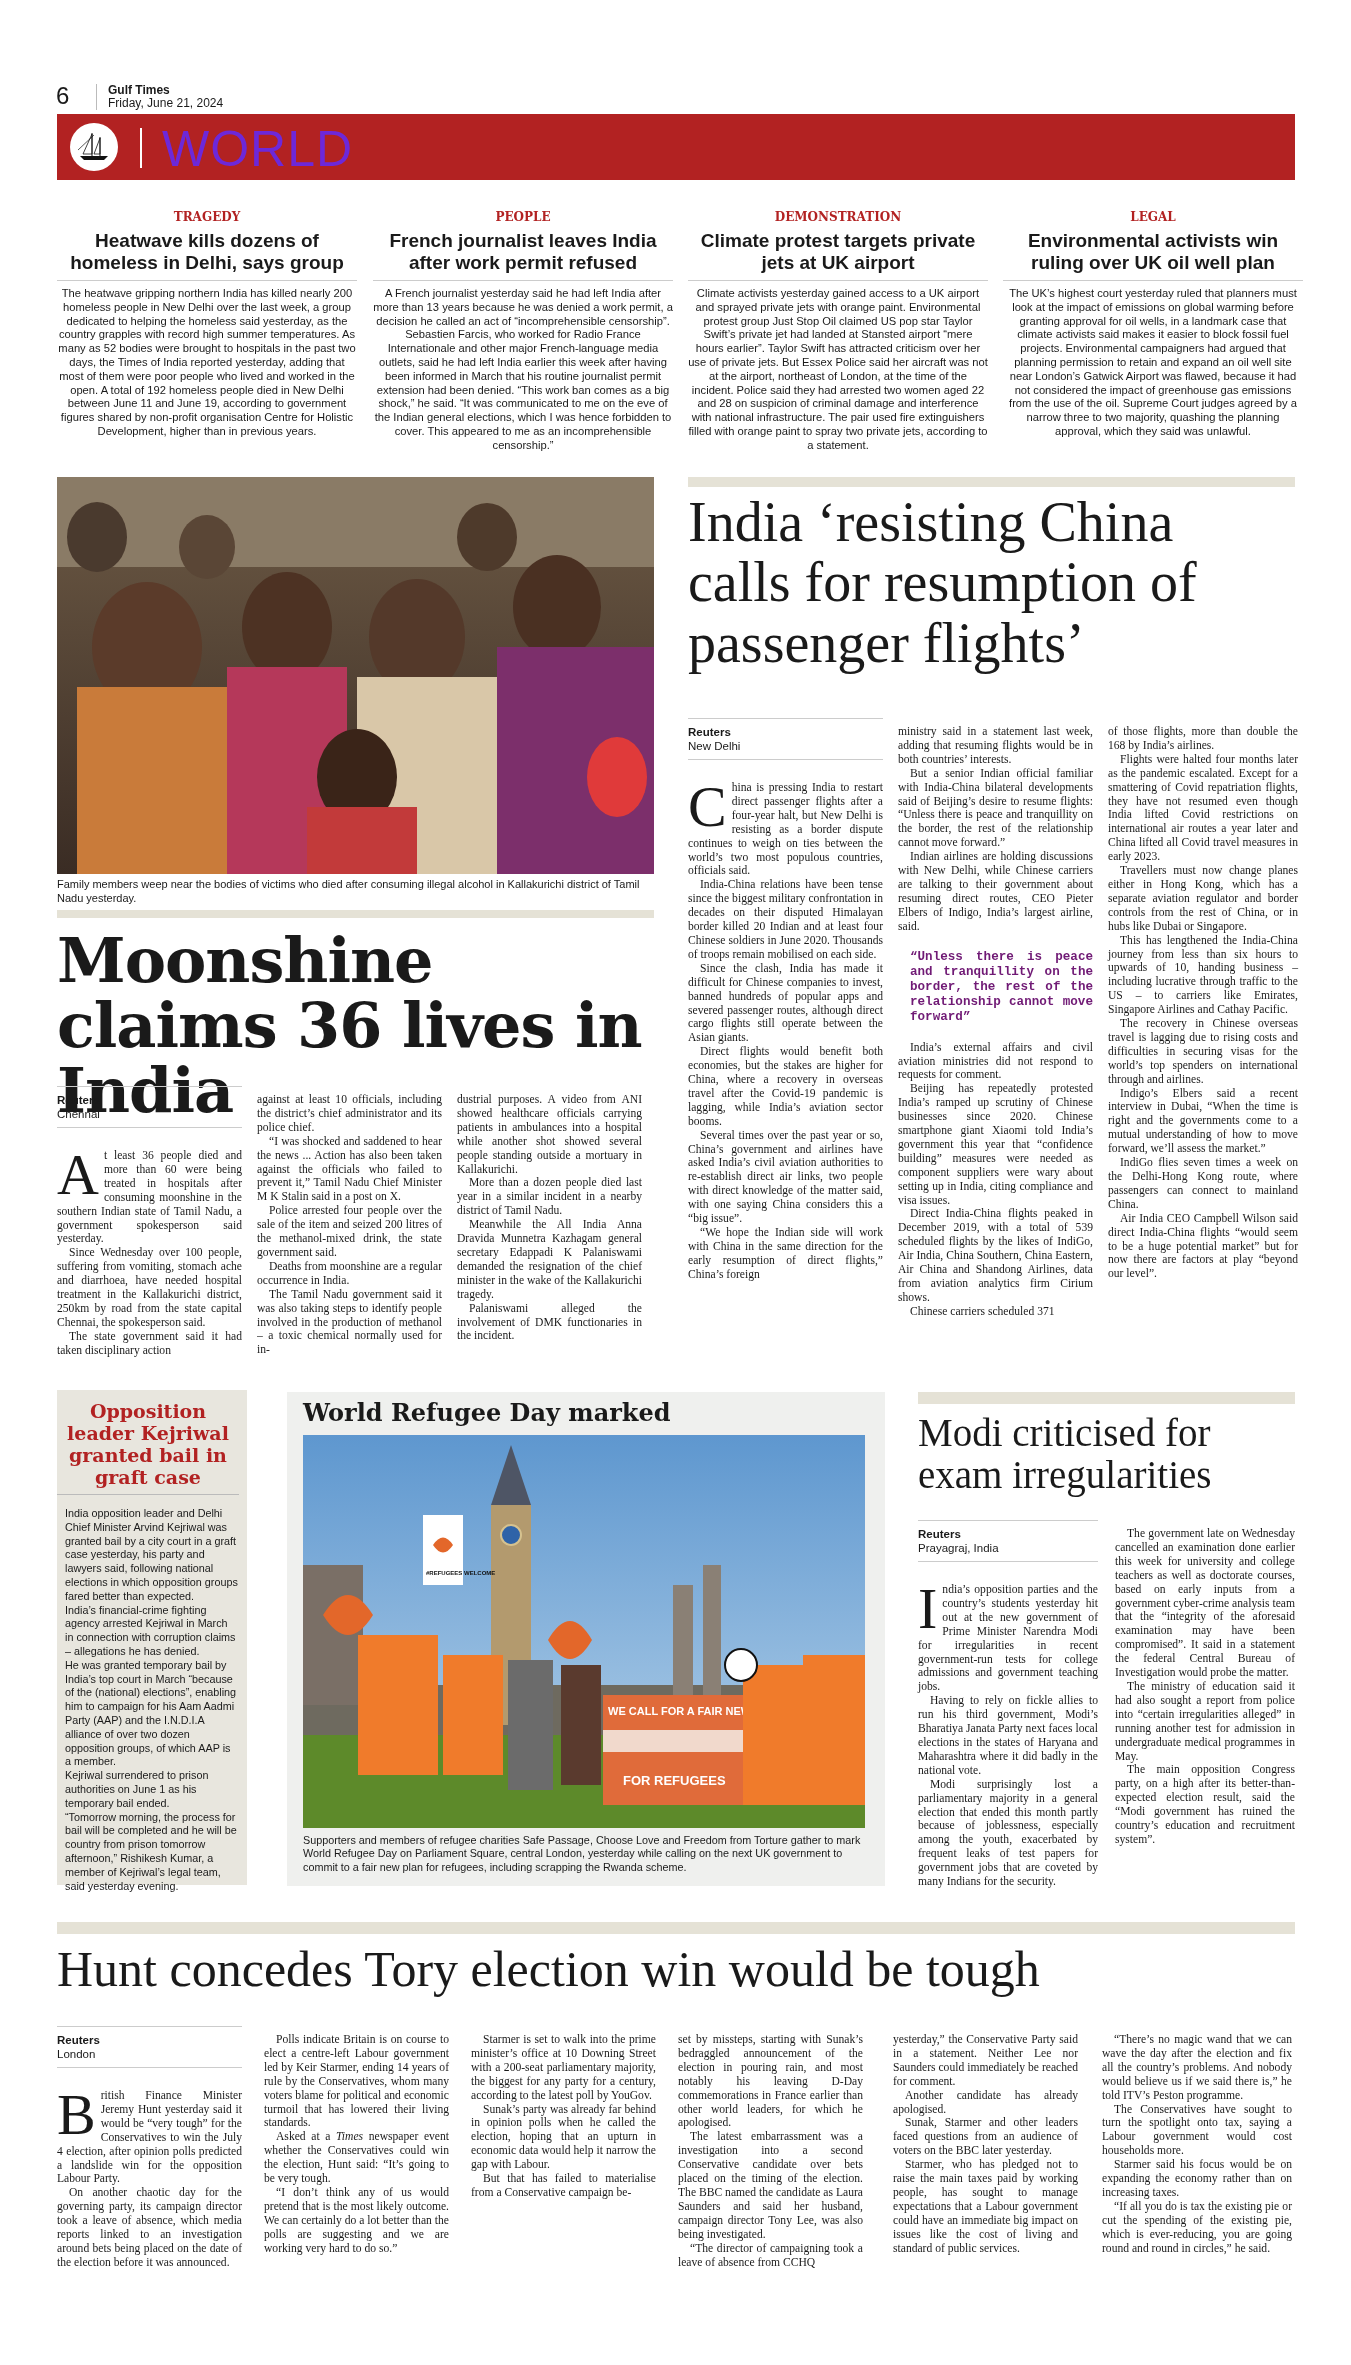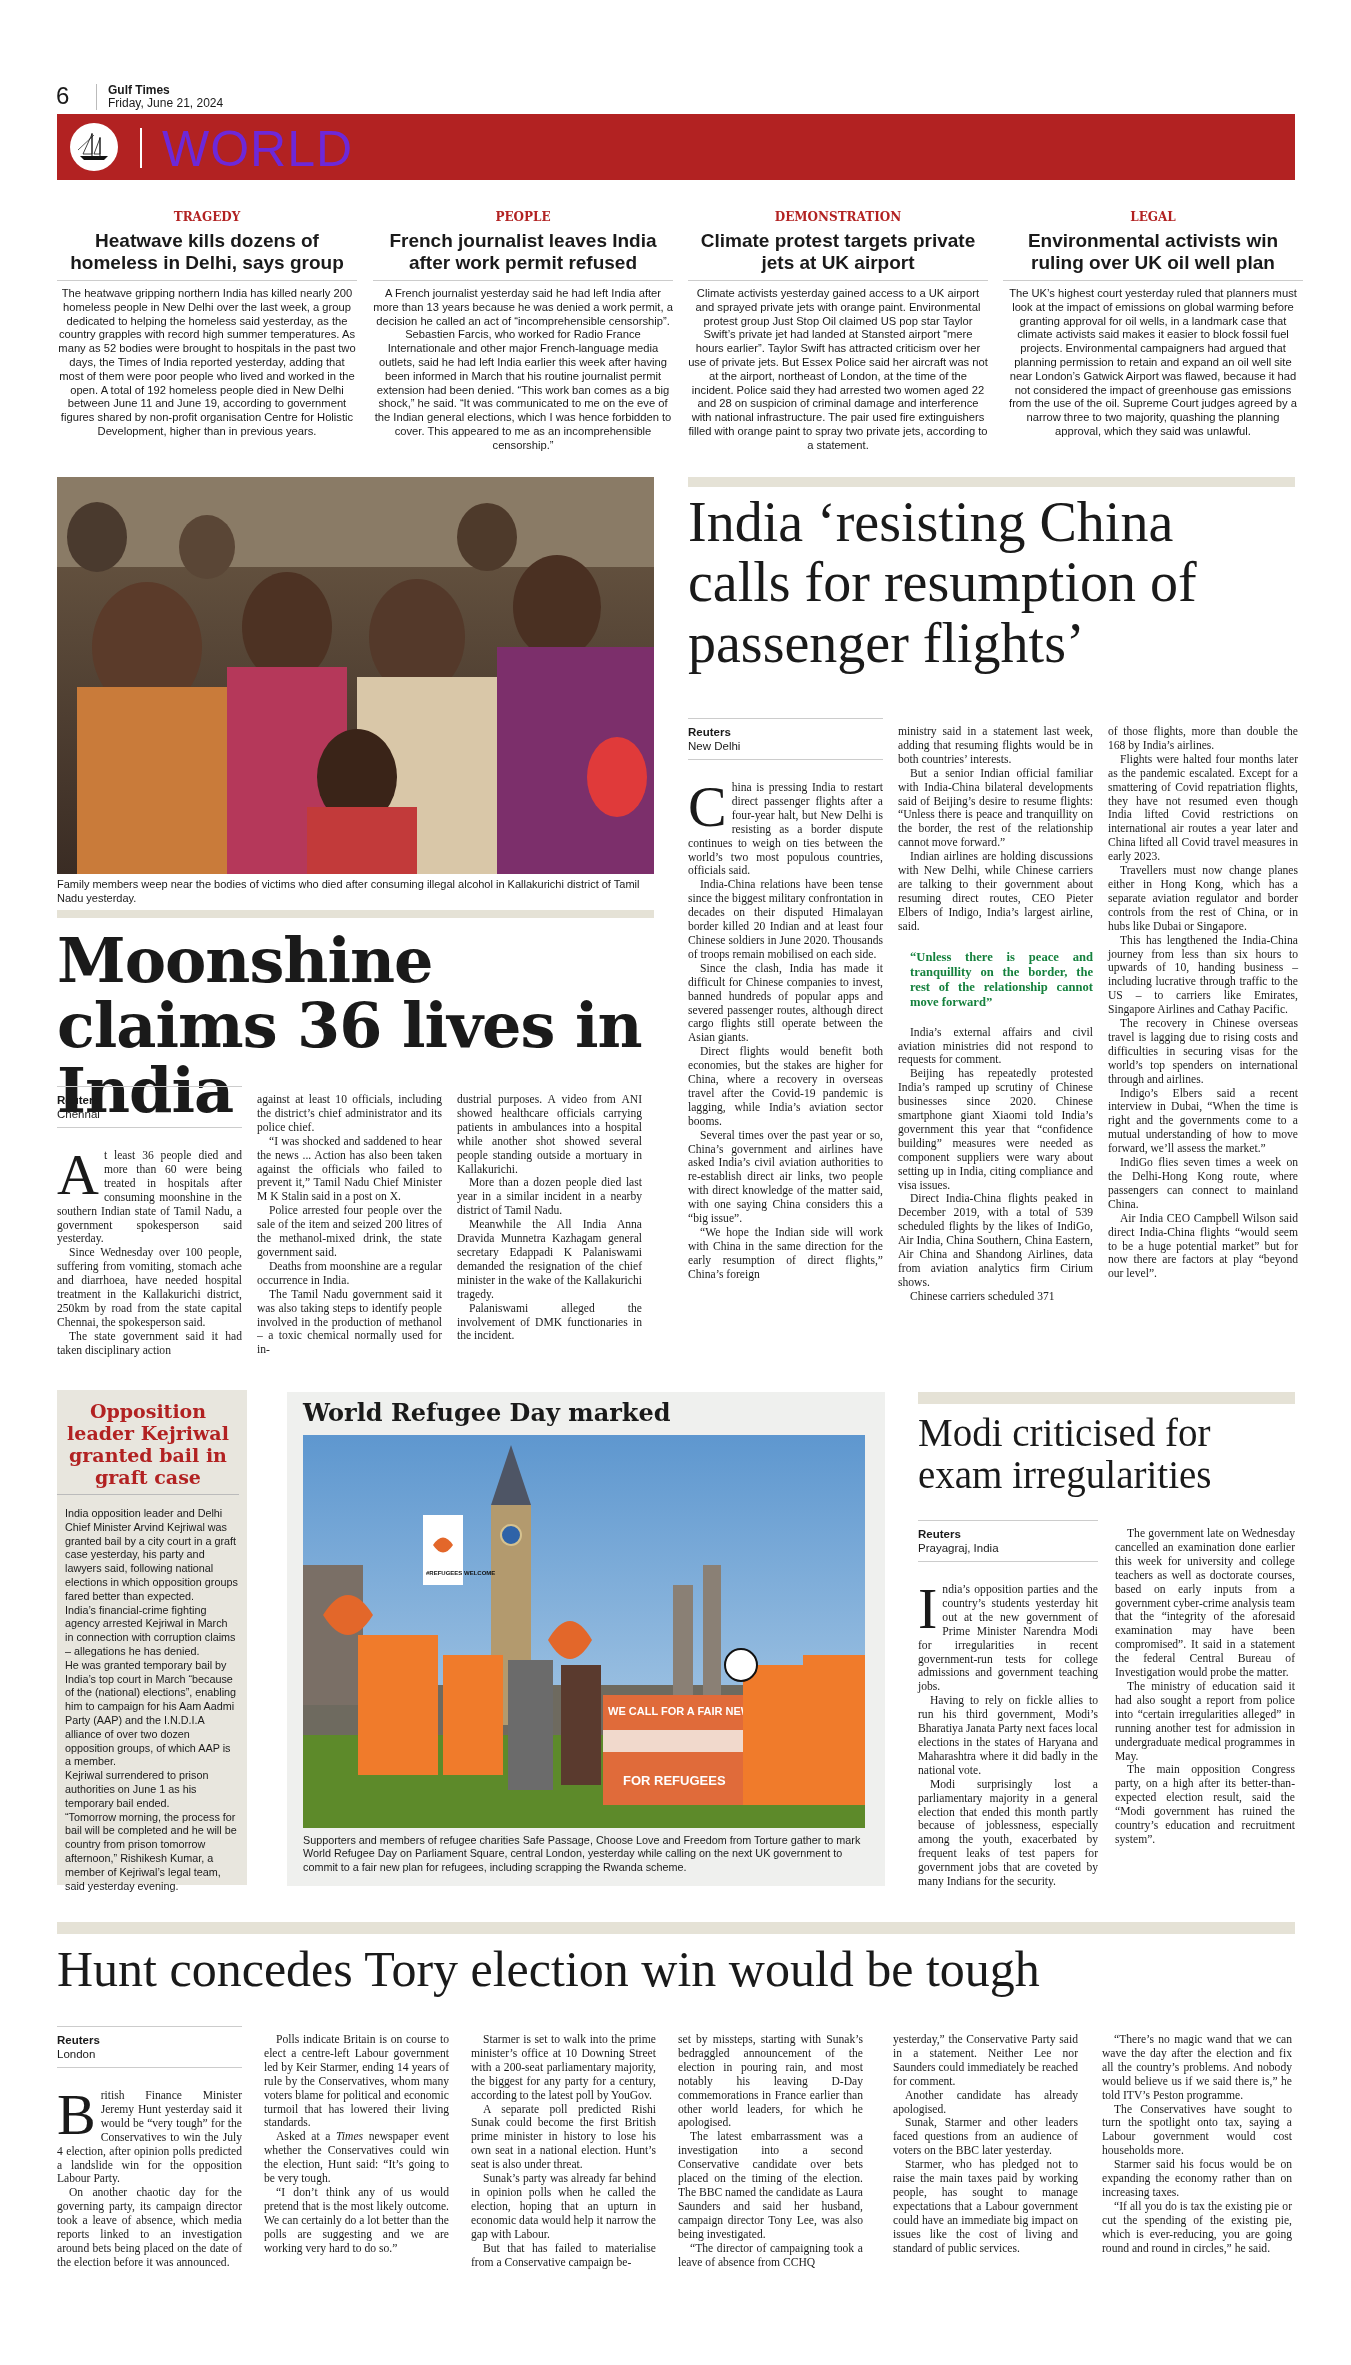--- a/index.html
+++ b/index.html
@@ -32,21 +32,21 @@
   .head-lg { font-family:"Liberation Serif", serif; font-weight:normal; line-height:1.08; }
 
   .byline { border-top:1px solid #ccc; border-bottom:1px solid #ccc; padding:6px 0; font-family:"Liberation Sans", sans-serif; font-size:11.5px; line-height:14px; }
   .byline b { font-weight:bold; display:block; }
 
   .col { font-family:"Liberation Serif", serif; font-size:11.6px; line-height:13.9px; text-align:justify; hyphens:auto;margin-top:7px; }
   .col p { margin:0; text-indent:12px; }
   .col p.first { text-indent:0; }
   .dropcap { float:left; font-size:58px; line-height:46px; margin:3px 5px 0 0; font-family:"Liberation Serif", serif; }
 
-  .pull { font-family:Liberation Serif, serif; font-weight:bold; color:#15803d; font-size:12.6px; line-height:15px; margin:16px 0 16px 12px; }
+  .pull { font-family:Liberation Mono, monospace; font-weight:bold; color:#701a75; font-size:12.6px; line-height:15px; margin:16px 0 16px 12px; }
 
   .sidebar-box { background:#e8e6de; }
   .sidebar-head { font-family:"DejaVu Serif", serif; font-weight:bold; color:#b22222; font-size:19px; line-height:22px; }
 
   .grey-box { background:#eff0ee; }
 </style>
 </head>
 <body>
 
 <div class="abs page-num">6</div>
@@ -257,21 +257,20 @@
   <p class="first"><span class="dropcap">B</span><span>ritish Finance Minister Jeremy Hunt yesterday said it would be “very tough” for the Conservatives to win the July 4 election, after opinion polls predicted a landslide win for the opposition Labour Party.</span></p>
   <p>On another chaotic day for the governing party, its campaign director took a leave of absence, which media reports linked to an investigation around bets being placed on the date of the election before it was announced.</p>
 </div>
 <div class="abs col" style="left:264px; top:2026px; width:185px;">
   <p>Polls indicate Britain is on course to elect a centre-left Labour government led by Keir Starmer, ending 14 years of rule by the Conservatives, whom many voters blame for political and economic turmoil that has lowered their living standards.</p>
   <p>Asked at a <i>Times</i> newspaper event whether the Conservatives could win the election, Hunt said: “It’s going to be very tough.</p>
   <p>“I don’t think any of us would pretend that is the most likely outcome. We can certainly do a lot better than the polls are suggesting and we are working very hard to do so.”</p>
 </div>
 <div class="abs col" style="left:471px; top:2026px; width:185px;">
   <p>Starmer is set to walk into the prime minister’s office at 10 Downing Street with a 200-seat parliamentary majority, the biggest for any party for a century, according to the latest poll by YouGov.</p>
-  <p>A separate poll predicted Rishi Sunak could become the first British prime minister in history to lose his own seat in a national election. Hunt’s seat is also under threat.</p>
   <p>Sunak’s party was already far behind in opinion polls when he called the election, hoping that an upturn in economic data would help it narrow the gap with Labour.</p>
   <p>But that has failed to materialise from a Conservative campaign be-</p>
 </div>
 <div class="abs col" style="left:678px; top:2026px; width:185px;">
   <p class="first">set by missteps, starting with Sunak’s bedraggled announcement of the election in pouring rain, and most notably his leaving D-Day commemorations in France earlier than other world leaders, for which he apologised.</p>
   <p>The latest embarrassment was a investigation into a second Conservative candidate over bets placed on the timing of the election. The BBC named the candidate as Laura Saunders and said her husband, campaign director Tony Lee, was also being investigated.</p>
   <p>“The director of campaigning took a leave of absence from CCHQ</p>
 </div>
 <div class="abs col" style="left:893px; top:2026px; width:185px;">
   <p class="first">yesterday,” the Conservative Party said in a statement. Neither Lee nor Saunders could immediately be reached for comment.</p>

